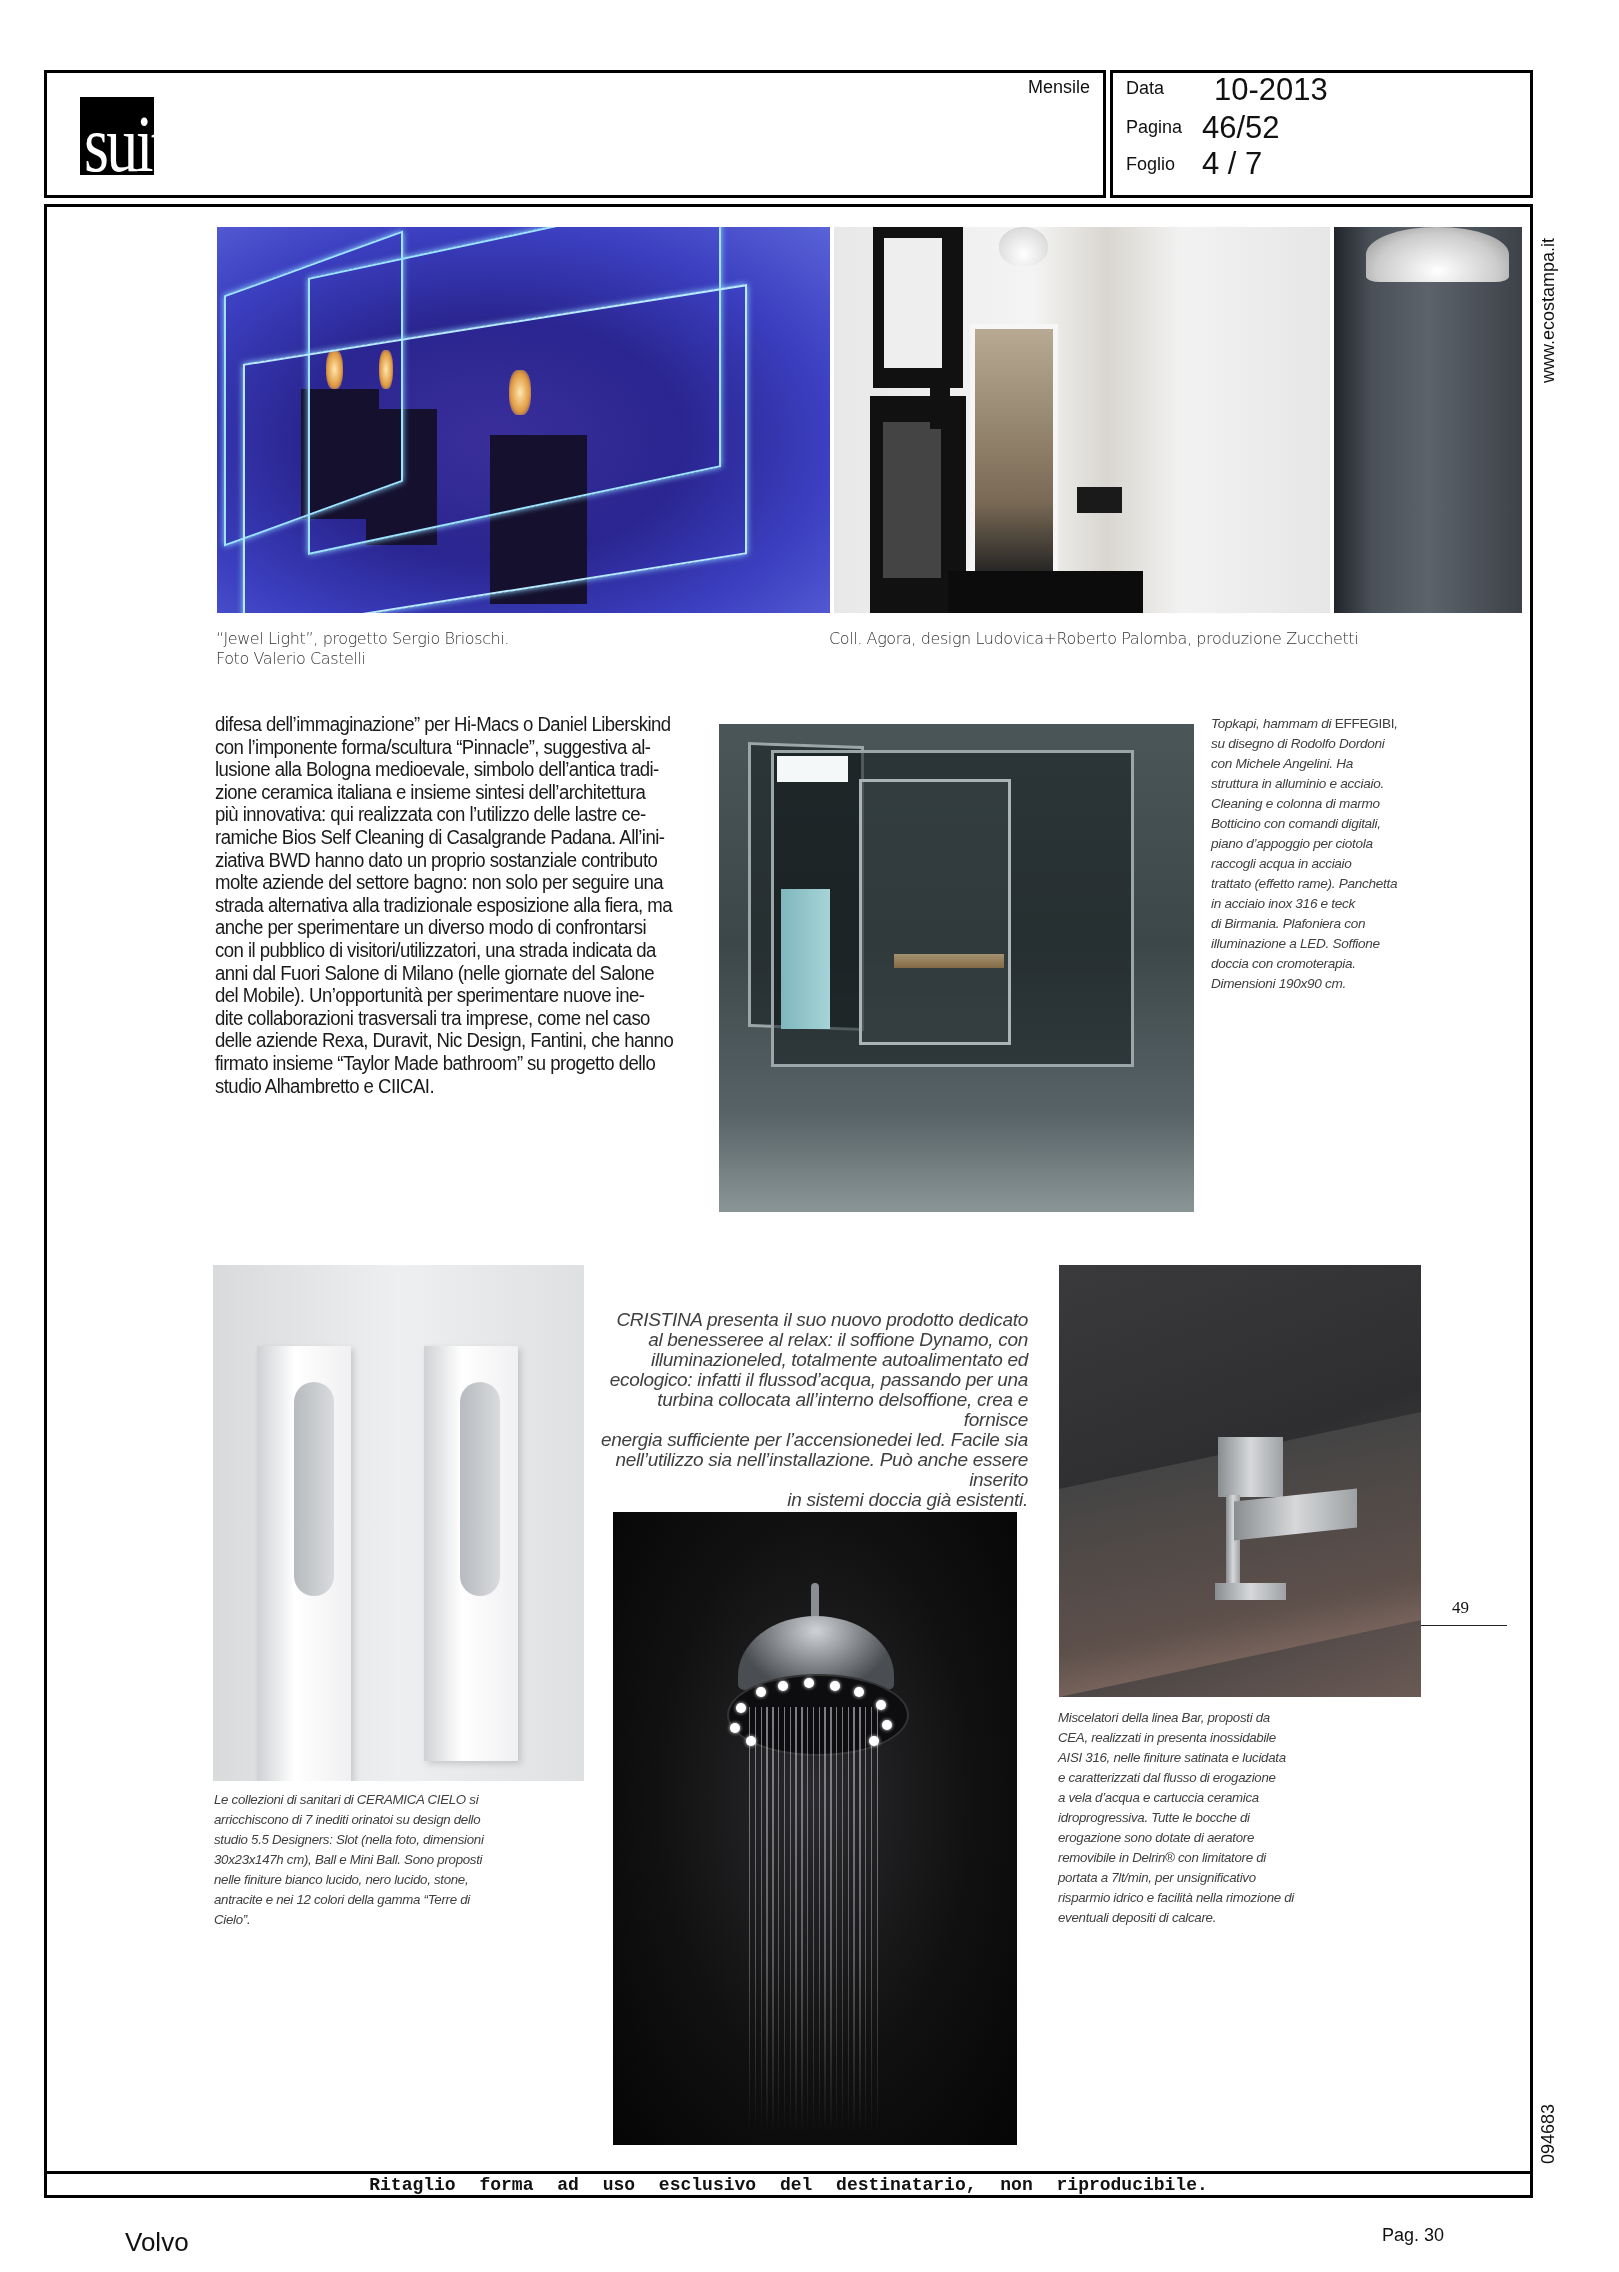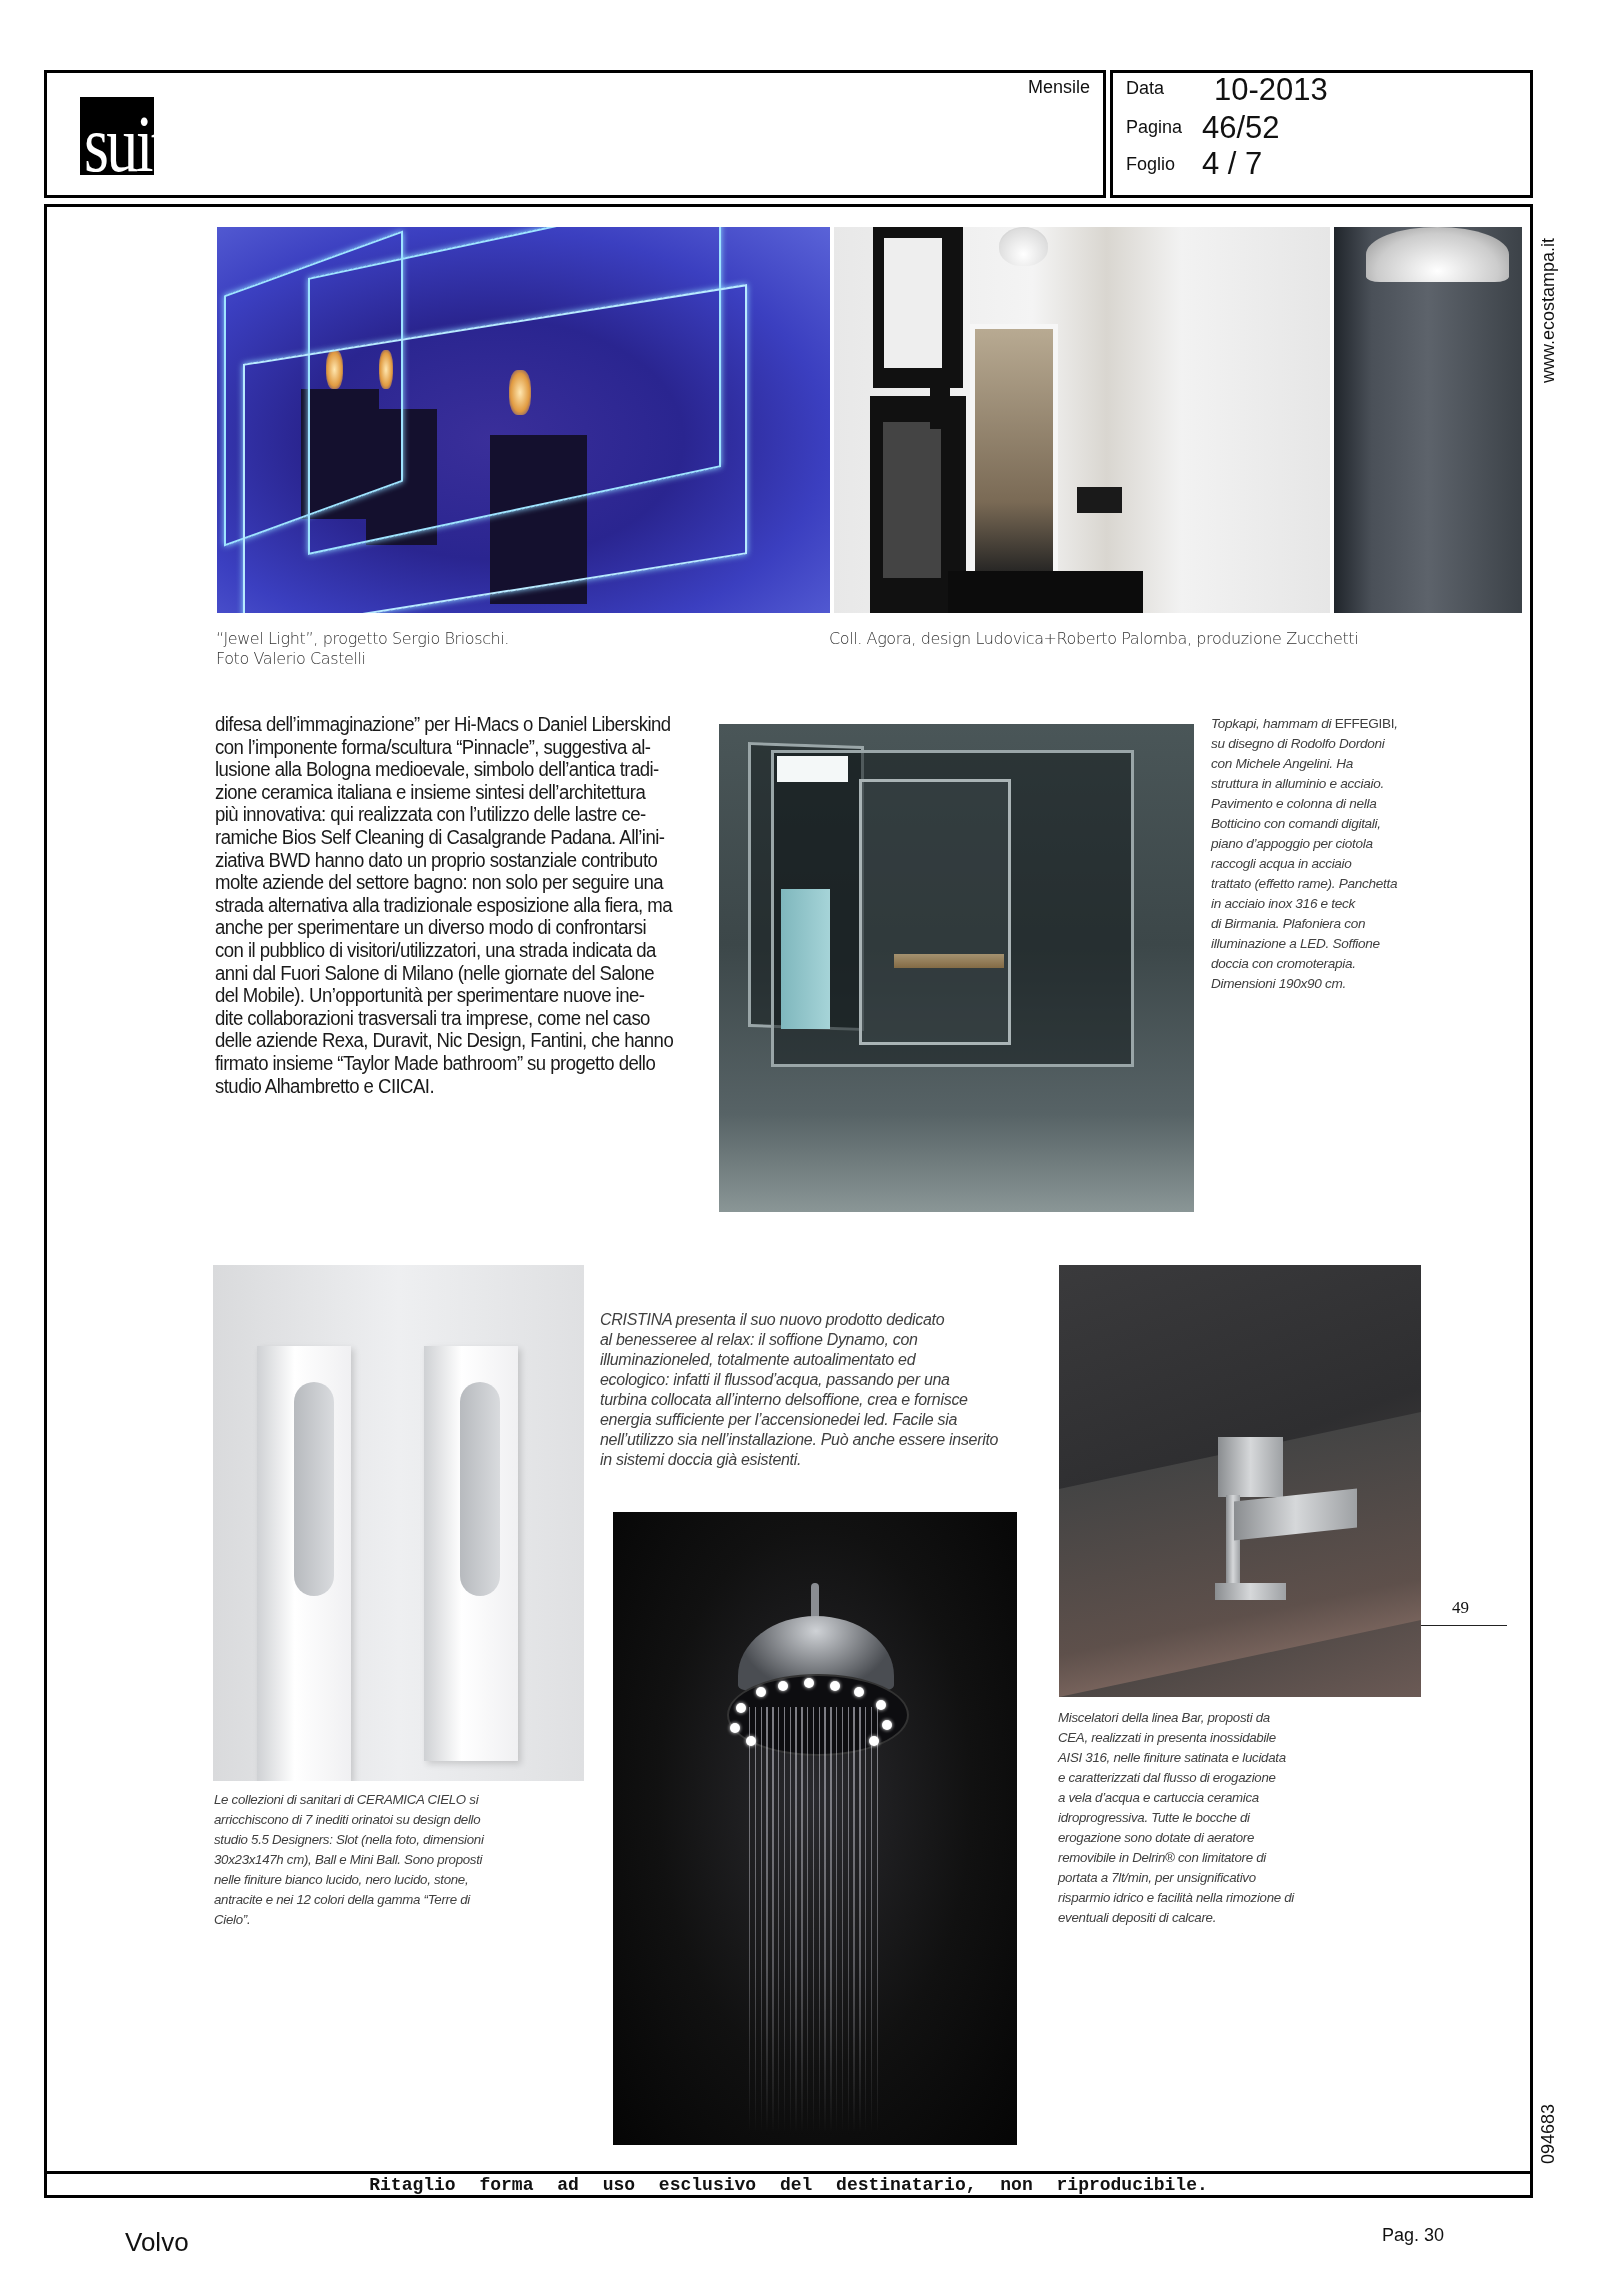--- a/index.html
+++ b/index.html
@@ -156,21 +156,21 @@
   <div class="light" style="left:58px;top:32px;width:71px;height:26px"></div>
   <div class="col" style="left:62px;top:165px;width:49px;height:140px"></div>
   <div class="bench" style="left:175px;top:230px;width:110px;height:14.3px"></div>
   <div class="glass" style="left:140px;top:55px;width:146px;height:260px;border-color:#aab4b6;background:rgba(70,80,84,0.35)"></div>
 </div>
 <div class="cap-it" style="left:1211px;top:714px;width:234px">
   <div>Topkapi, hammam di <span class="up">EFFEGIBI</span>,</div>
   <div>su disegno di Rodolfo Dordoni</div>
   <div>con Michele Angelini. Ha</div>
   <div>struttura in alluminio e acciaio.</div>
-  <div>Pavimento e colonna di nella</div>
+  <div>Cleaning e colonna di marmo</div>
   <div>Botticino con comandi digitali,</div>
   <div>piano d’appoggio per ciotola</div>
   <div>raccogli acqua in acciaio</div>
   <div>trattato (effetto rame). Panchetta</div>
   <div>in acciaio inox 316 e teck</div>
   <div>di Birmania. Plafoniera con</div>
   <div>illuminazione a LED. Soffione</div>
   <div>doccia con cromoterapia.</div>
   <div>Dimensioni 190x90 cm.</div>
 </div>
@@ -184,21 +184,21 @@
 <div class="cap-it" style="left:214px;top:1790px;width:363px;font-size:13.3px">
   <div>Le collezioni di sanitari di CERAMICA CIELO si</div>
   <div>arricchiscono di 7 inediti orinatoi su design dello</div>
   <div>studio 5.5 Designers: Slot (nella foto, dimensioni</div>
   <div>30x23x147h cm), Ball e Mini Ball. Sono proposti</div>
   <div>nelle finiture bianco lucido, nero lucido, stone,</div>
   <div>antracite e nei 12 colori della gamma “Terre di</div>
   <div>Cielo”.</div>
 </div>
 
-<div class="cap-it" style="left:600px;top:1310px;width:428px;text-align:left;font-size:16px">
+<div class="cap-it" style="left:600px;top:1310px;width:428px;text-align:right;font-size:19px">
   <div>CRISTINA presenta il suo nuovo prodotto dedicato</div>
   <div>al benesseree al relax: il soffione Dynamo, con</div>
   <div>illuminazioneled, totalmente autoalimentato ed</div>
   <div>ecologico: infatti il flussod’acqua, passando per una</div>
   <div>turbina collocata all’interno delsoffione, crea e fornisce</div>
   <div>energia sufficiente per l’accensionedei led. Facile sia</div>
   <div>nell’utilizzo sia nell’installazione. Può anche essere inserito</div>
   <div>in sistemi doccia già esistenti.</div>
 </div>
 <div class="img" id="img-shower">

